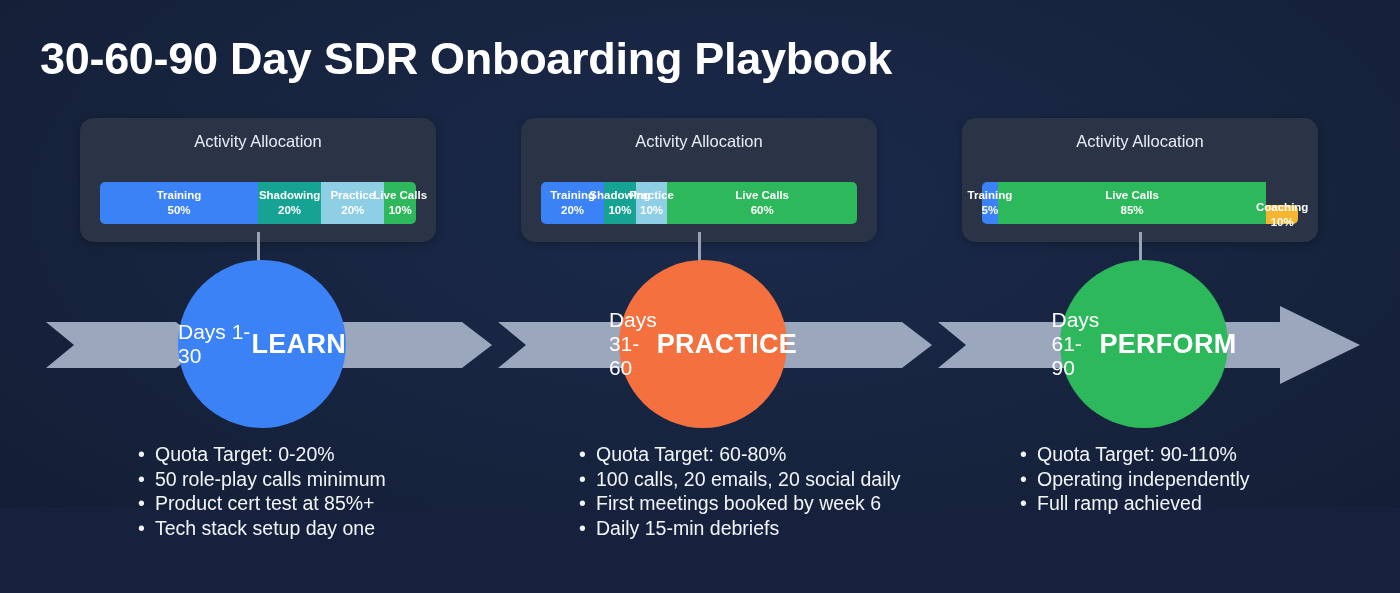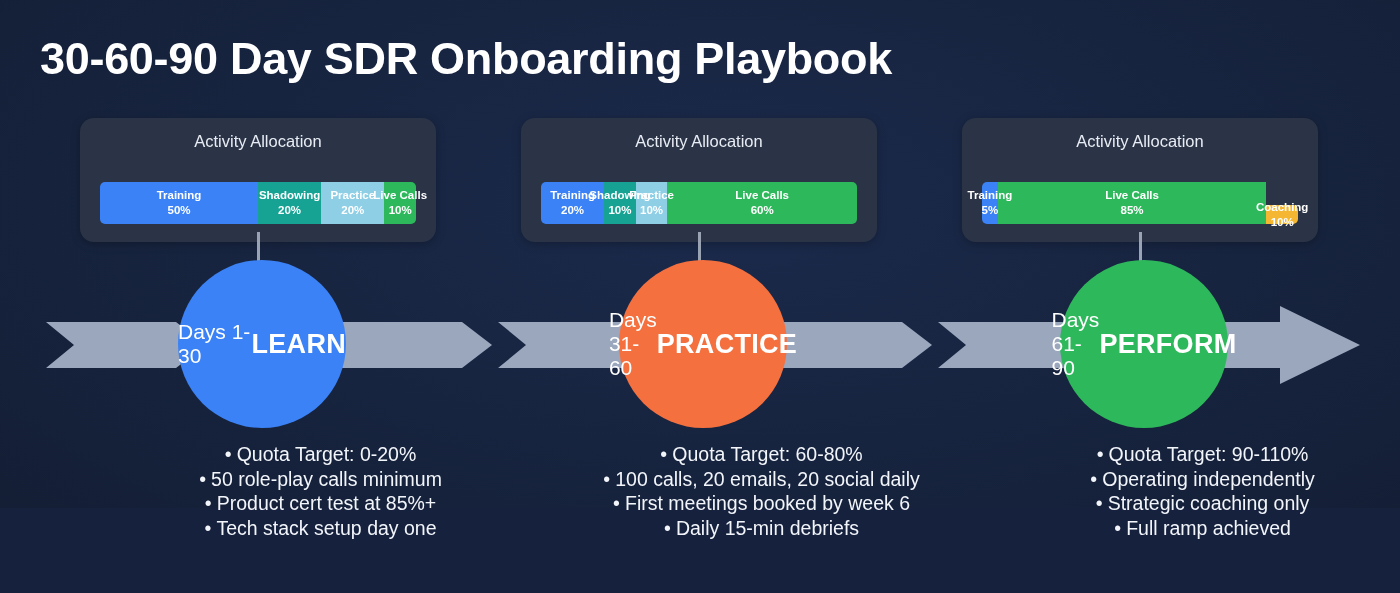--- a/index.html
+++ b/index.html
@@ -123,21 +123,20 @@
   .bullets {
     position:absolute;
     left:100px; top:442px;
     width:360px;
   }
   .bullet {
     color:#f2f5fa;
     font-size:19.5px;
     line-height:24.6px;
     white-space:nowrap;
-    text-align:center;
   }
   .bullet .dot { display:inline-block; width:17px; }
 </style>
 </head>
 <body>
 
 <div id="stage">
 
   <div id="title">30-60-90 Day SDR Onboarding Playbook</div>
 
@@ -243,18 +242,17 @@
       </div>
     </div>
     <div class="connector"></div>
     <div class="circle" style="background: rgb(46, 184, 92);">
       <div class="days">Days 61-90</div>
       <div class="name">PERFORM</div>
     </div>
     <div class="bullets">
       <div class="bullet"><span class="dot">•</span><span>Quota Target: 90-110%</span></div>
       <div class="bullet"><span class="dot">•</span><span>Operating independently</span></div>
-      <div class="bullet"><span class="dot">•</span><span>Strategic coaching only</span></div>
       <div class="bullet"><span class="dot">•</span><span>Full ramp achieved</span></div>
     </div>
   </div>
 
 </div>
 
 </body></html>

